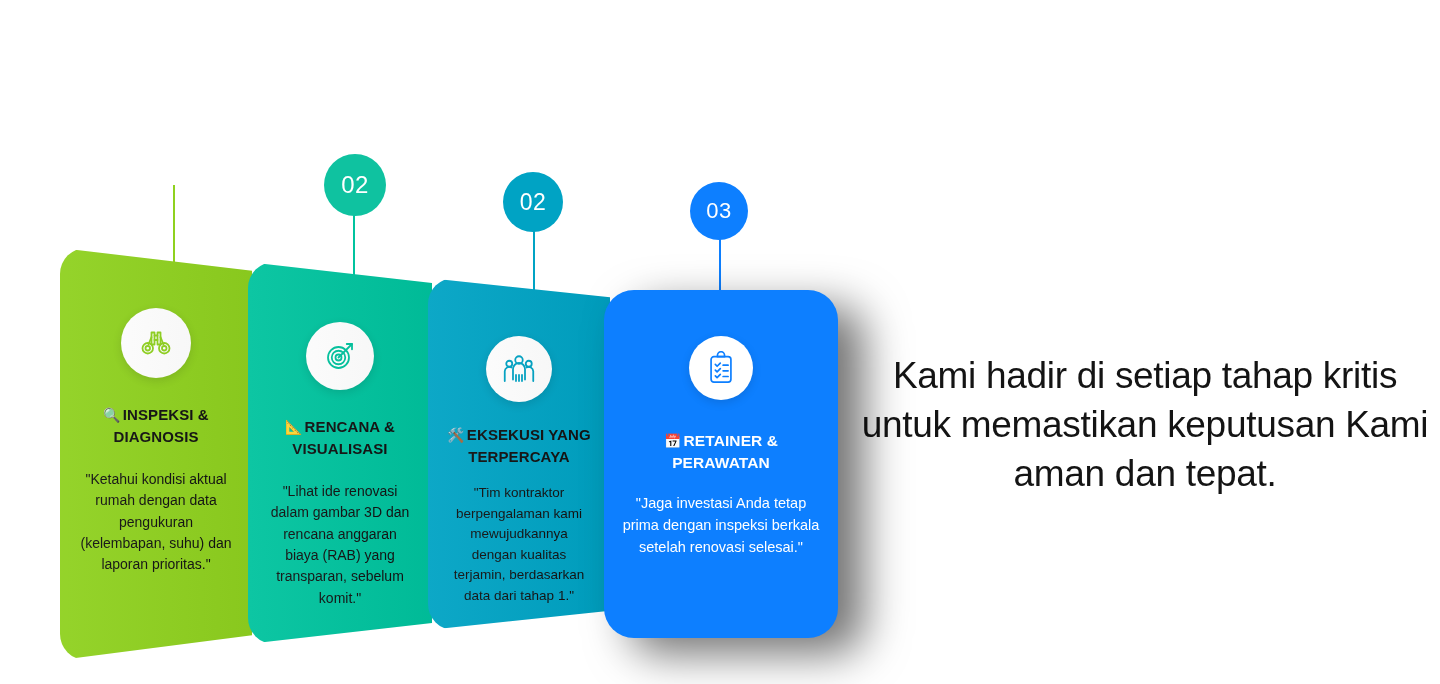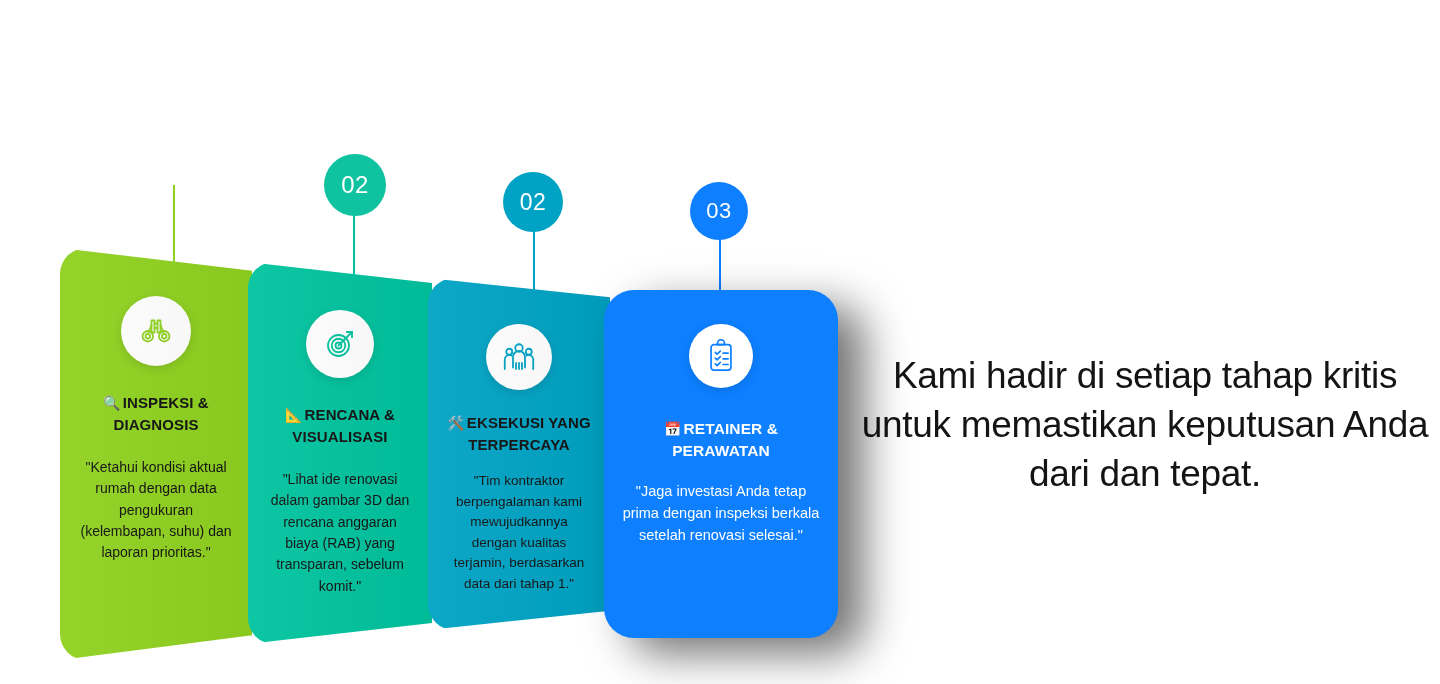--- a/index.html
+++ b/index.html
@@ -30,21 +30,21 @@
   }
   .badge.b1 { left: 140px; top: 130px; width: 66px; height: 66px; background: #7CC81E; font-size: 25px; }
   .badge.b2 { left: 324px; top: 154px; width: 62px; height: 62px; background: #0FC2A0; font-size: 24px; }
   .badge.b3 { left: 503px; top: 172px; width: 60px; height: 60px; background: #00A3C4; font-size: 23px; }
   .badge.b4 { left: 690px; top: 182px; width: 58px; height: 58px; background: #0D7FFF; font-size: 22px; }
 
   
   .card {
     position: absolute;
     overflow: hidden;
-    padding: 0 18px;
+    padding: 12px 18px;
     display: flex;
     flex-direction: column;
     align-items: center;
   }
   .card .inner {
     width: 100%;
     display: flex; flex-direction: column; align-items: center;
   }
 
   .card1 {
@@ -236,15 +236,15 @@
           </svg>
         </span>
       </div>
       <div class="card-title">
         <span class="emoji">📅</span><span>RETAINER &amp; PERAWATAN</span>
       </div>
       <div class="card-desc">"Jaga investasi Anda tetap prima dengan inspeksi berkala setelah renovasi selesai."</div>
     </div>
   </div>
 
-  <div class="headline">Kami hadir di setiap tahap kritis untuk memastikan keputusan Anda dari dan tepat.</div>
+  <div class="headline">Kami hadir di setiap tahap kritis untuk memastikan keputusan Kami aman dan tepat.</div>
 
 </div>
 
 </body></html>

